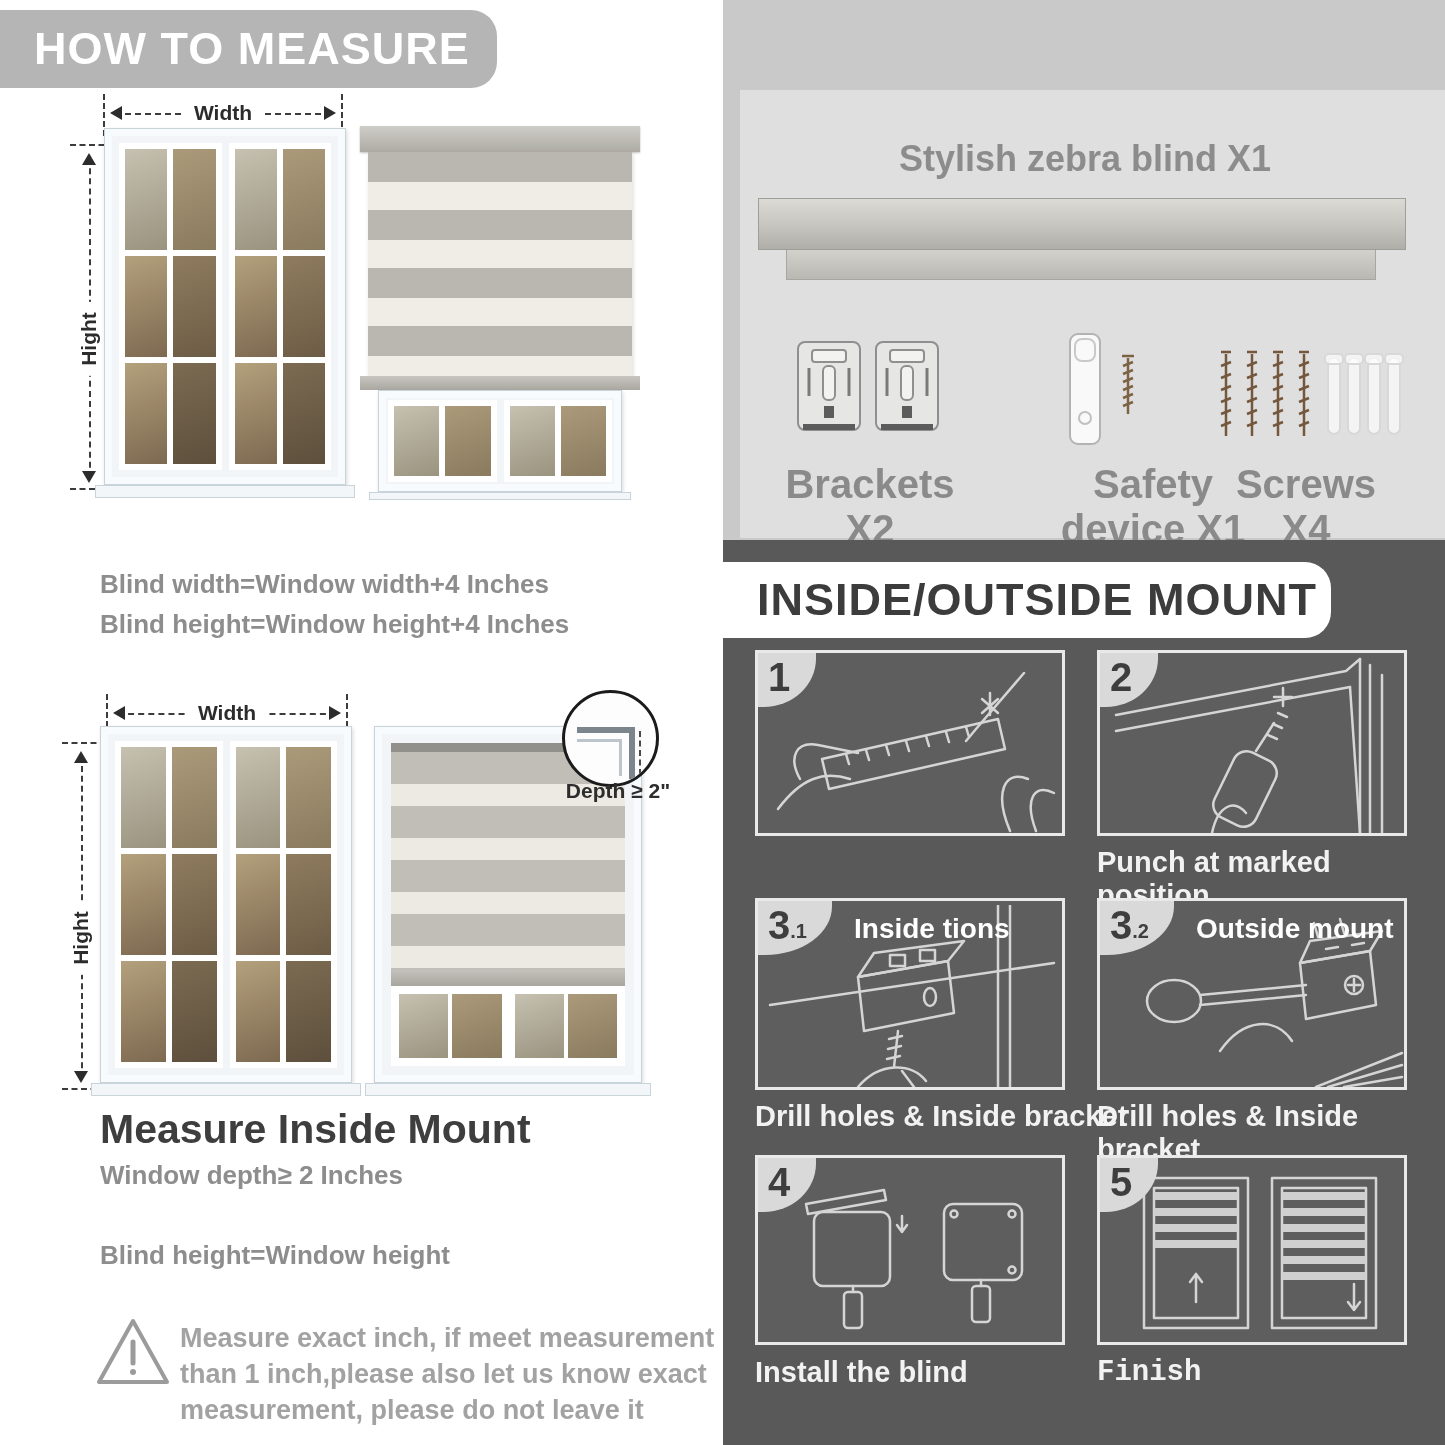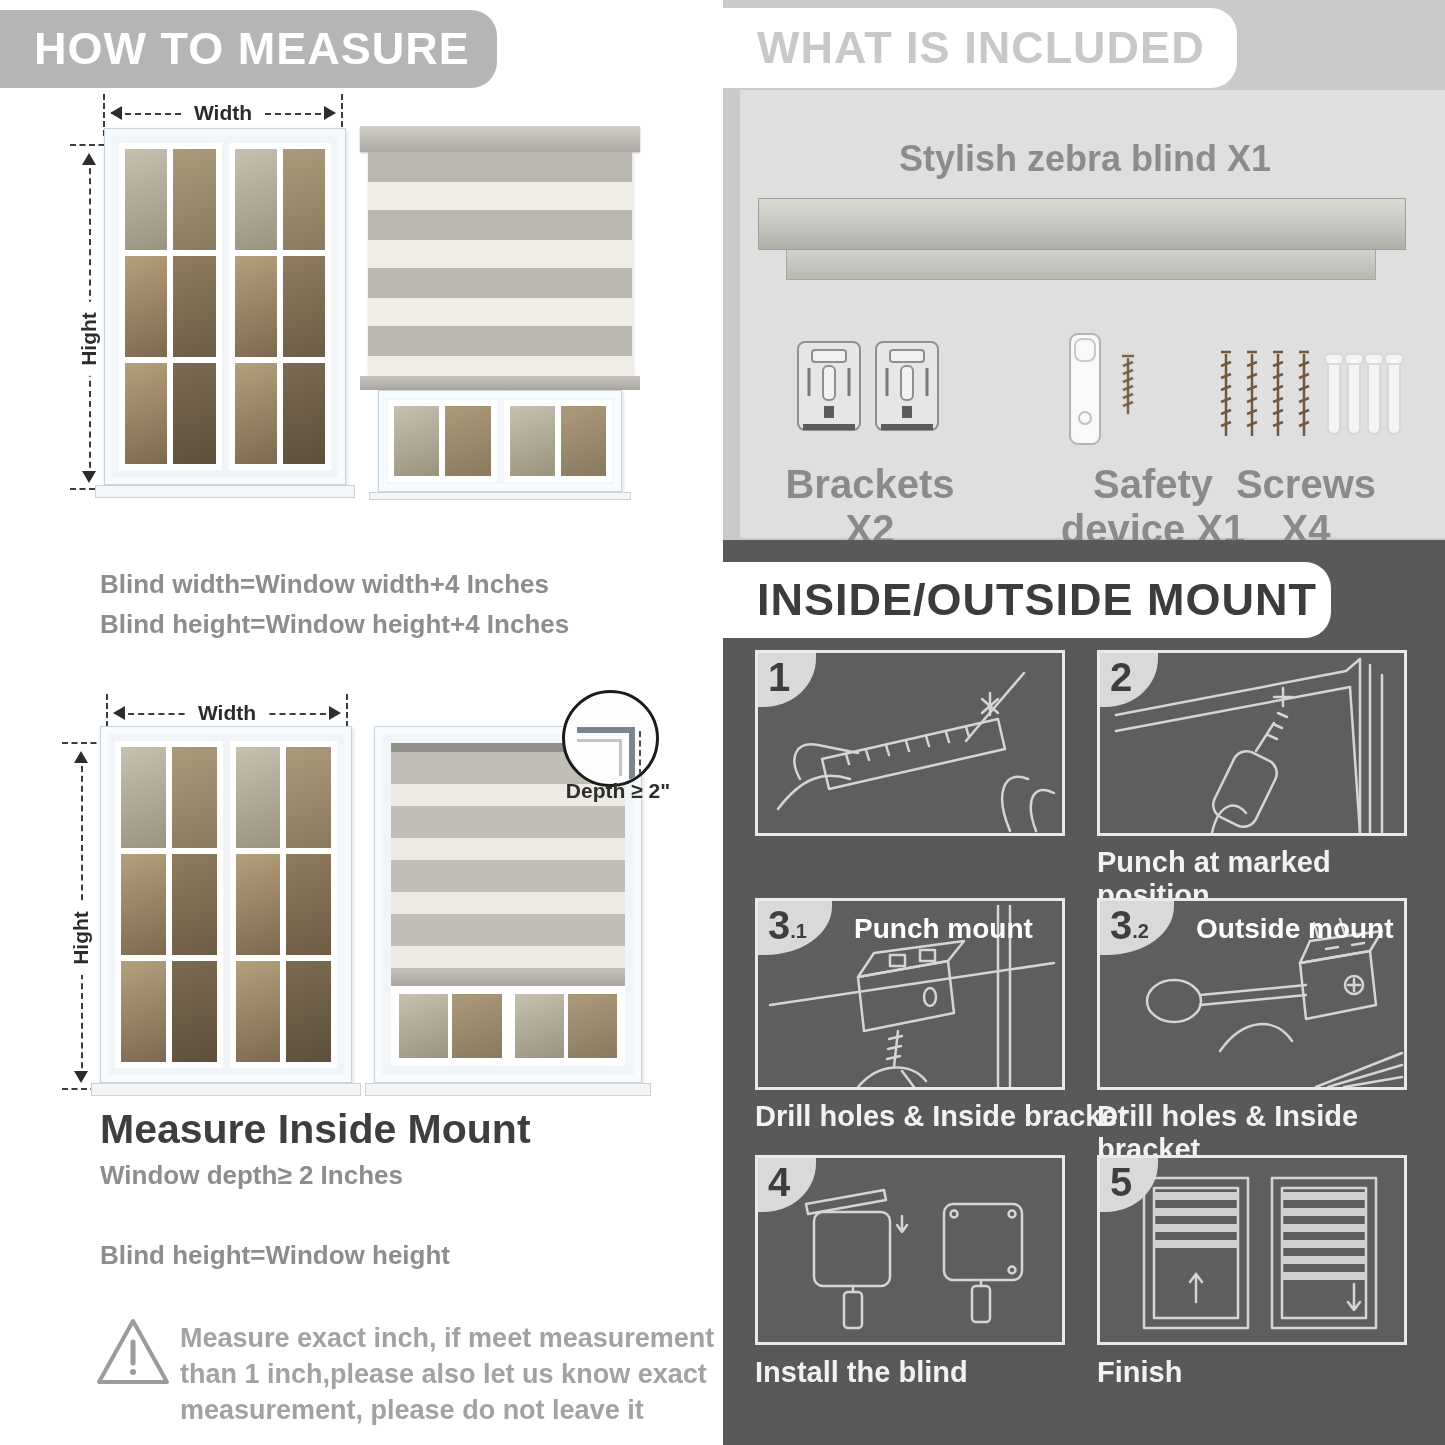--- a/index.html
+++ b/index.html
@@ -262,23 +262,20 @@
     <circle cx="39" cy="56" r="3" fill="#9b9b9b"></circle>
   </svg>
   <div class="warn-text" style="left:180px;top:1320px;">
     <span style="display:block;">Measure exact inch, if meet measurement less</span>
     <span style="display:block;">than 1 inch,please also let us know exact</span>
     <span style="display:block;">measurement, please do not leave it</span>
   </div>
 
   <div class="included-bg"></div>
   <div class="included-panel"></div>
-  <div class="banner banner-included">
-    <span>WHAT IS INCLUDED</span>
-  </div>
   <div class="product-label">Stylish zebra blind X1</div>
   <div class="headrail-top"></div>
   <div class="headrail-bot"></div>
 
   <svg style="position:absolute;left:795px;top:336px;" width="150" height="104" viewBox="0 0 150 104">
     <g stroke="#8f8f8f" stroke-width="2" fill="#e6e6e4">
       <rect x="3" y="6" width="62" height="88" rx="7"></rect>
       <rect x="81" y="6" width="62" height="88" rx="7"></rect>
     </g>
     <g stroke="#8f8f8f" stroke-width="2" fill="#f2f2f0">
@@ -381,21 +378,21 @@
       <ellipse cx="168" cy="92" rx="6" ry="9"></ellipse>
       <path d="M136 126 L132 162"></path>
       <path d="M127 134 l13 -3 M126 144 l13 -3 M125 154 l13 -3"></path>
       <path d="M140 166 L152 182"></path>
       <path d="M96 182 C118 156 150 158 164 176"></path>
     </svg>
     <div class="badge" style="width:74px;height:54px;">
       <span class="badge-num">3</span>
       <span class="badge-sub">.1</span>
     </div>
-    <div class="step-title" style="left:96px;">Punch mount</div>
+    <div class="step-title" style="left:96px;">Inside tions</div>
   </div>
   <div class="caption" style="left:755px;top:1100px;">Drill holes &amp;  Inside bracket</div>
 
   <div class="step" style="left:1097px;top:898px;width:310px;height:192px;">
     <svg width="300" height="182" viewBox="0 0 300 182" class="ill">
       <path d="M196 58 L266 46 L272 100 L202 114 Z"></path>
       <path d="M196 58 L206 36 L278 26 L266 46 Z"></path>
       <path d="M214 32 l-4 -14 M240 28 l-4 -14"></path>
       <path d="M222 44 l12 -2 M248 40 l12 -2"></path>
       <circle cx="250" cy="80" r="9"></circle>
@@ -453,15 +450,15 @@
           <rect x="178" y="78" width="84" height="8"></rect>
         <rect x="178" y="94" width="84" height="8"></rect>
           <rect x="178" y="110" width="84" height="8"></rect>
       </g>
       <path d="M250 122 v26 m0 0 l-6 -8 m6 8 l6 -8"></path>
     </svg>
     <div class="badge" style="width:58px;height:54px;">
       <span class="badge-num">5</span>
     </div>
   </div>
-  <div class="caption" style="left:1097px;top:1356px;">Finish</div>
+  <div class="caption" style="left:1097px;top:1356px;font-family:Liberation Mono, monospace;">Finish</div>
 
 </div>
 
 </body></html>

